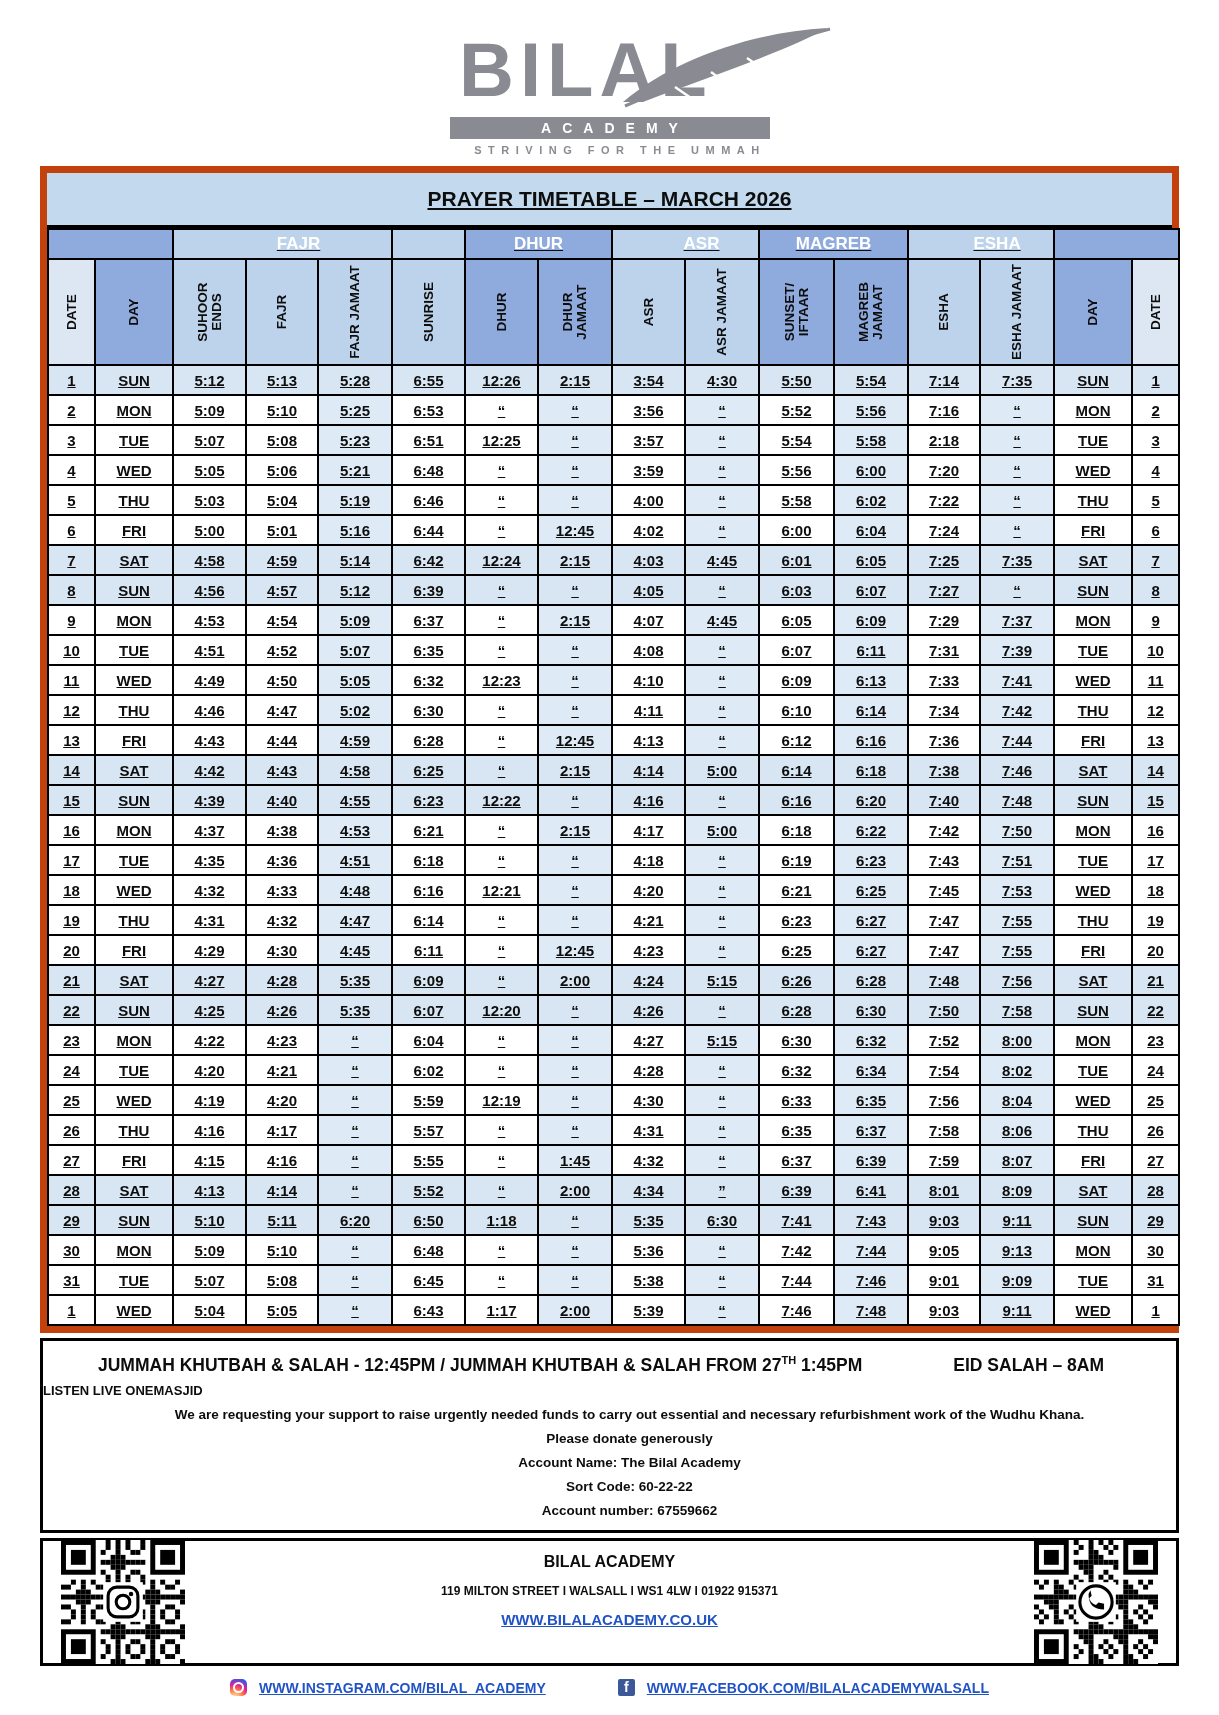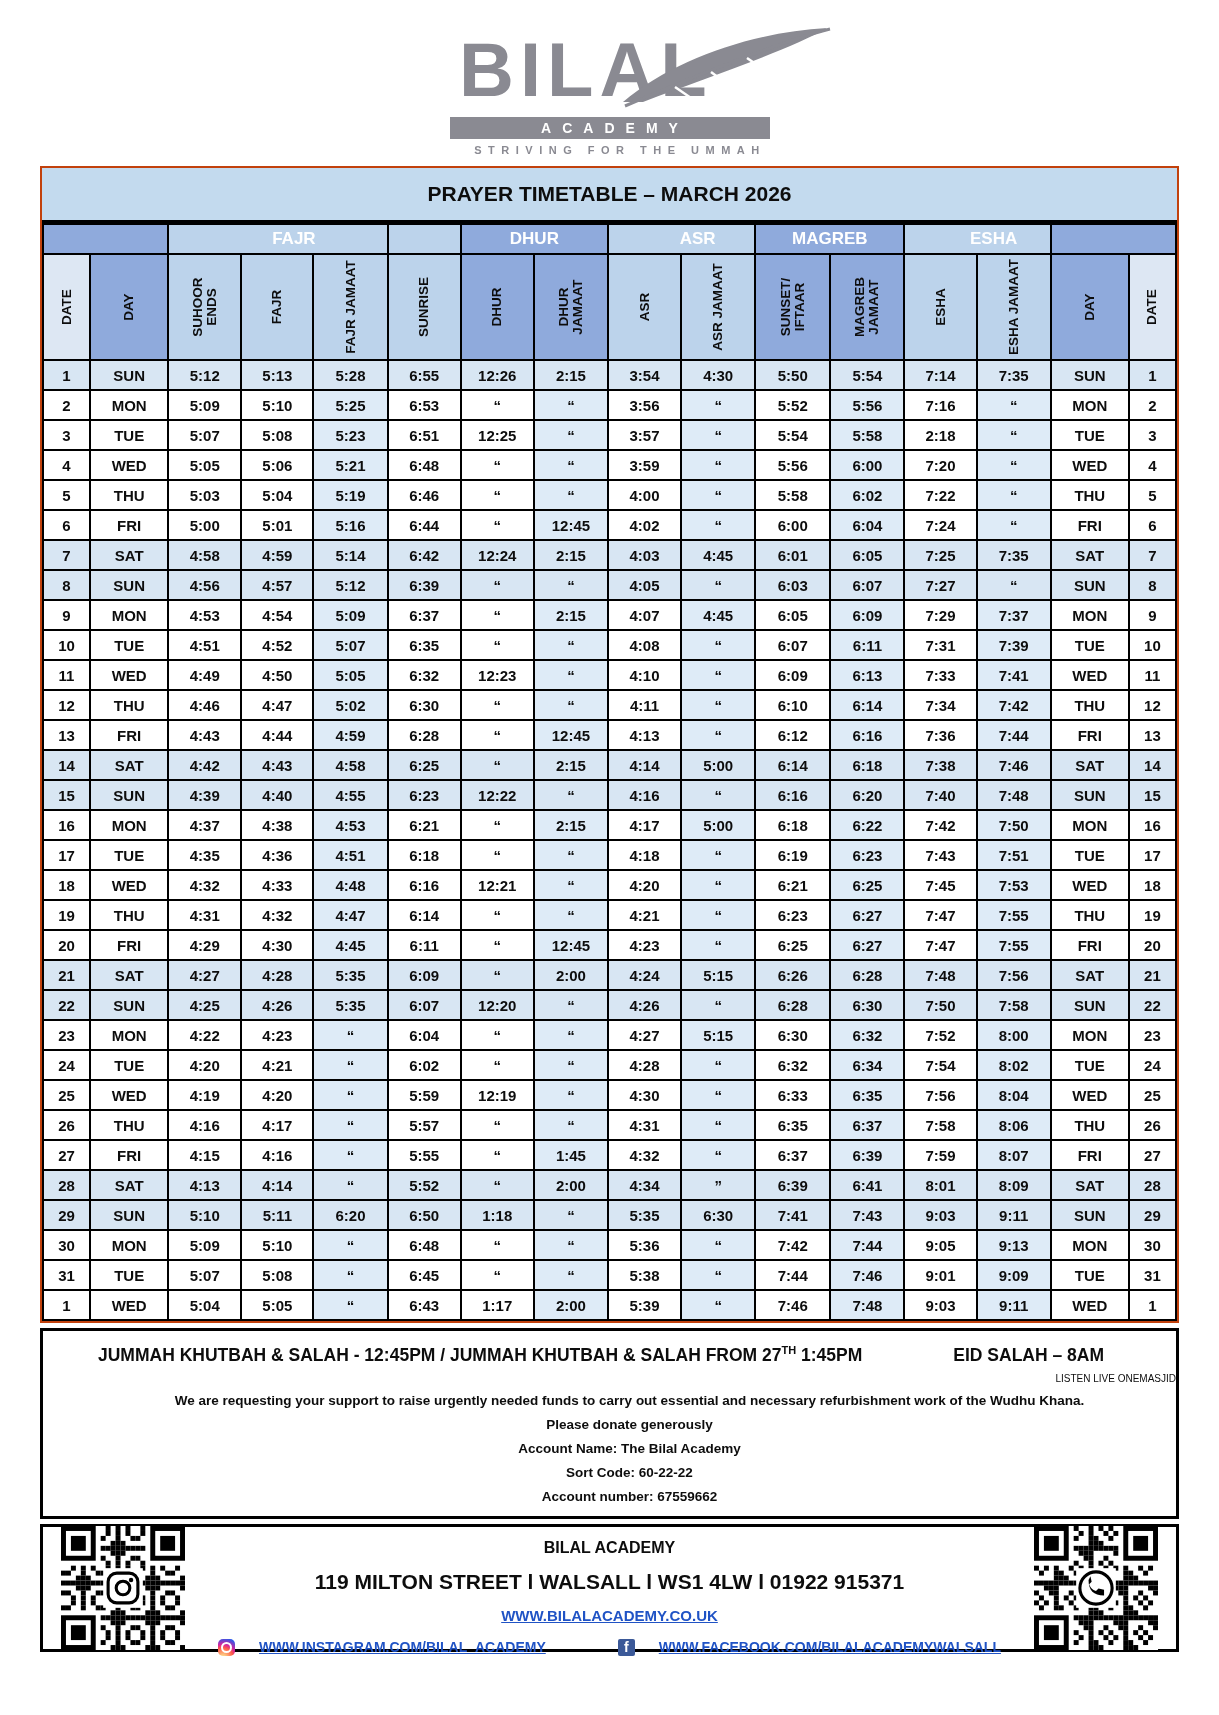--- a/index.html
+++ b/index.html
@@ -9,51 +9,51 @@
   }
   *{box-sizing:border-box;}
   body{width:1219px;height:1715px;margin:0;background:#fff;color:var(--ink);
        font-family:"Liberation Sans",sans-serif;}
   .logo{text-align:center;padding-top:24px;}
   .academy-bar{width:320px;margin:1px auto 0;background:var(--grey);color:#fff;
        font-weight:bold;font-size:14px;letter-spacing:11px;padding:3px 0 3px 11px;}
   .tagline{margin-top:5px;color:var(--grey);font-weight:bold;font-size:11px;
        letter-spacing:6.5px;padding-left:21px;}
   .sheet{width:1139px;margin:10px auto 0;}
-  .tablebox{border:2px solid #c2410c;}
+  .tablebox{border:7px solid #c2410c;text-decoration:underline;}
   .titlebar{background:var(--titlebar);border-bottom:3px solid #000;height:55px;
        display:flex;align-items:center;justify-content:center;
        font-size:21px;font-weight:bold;}
   table{width:100%;border-collapse:collapse;table-layout:fixed;}
   th,td{border:2px solid #000;padding:0;text-align:center;font-weight:bold;overflow:hidden;}
   thead .grow th{height:30px;color:#fff;font-size:17px;}
   .medium{background:var(--medium);} .light{background:var(--light);padding-left:32px;} .xlight{background:var(--xlight);}
   thead .cols th{height:106px;font-size:13.5px;position:relative;}
   .rot{position:absolute;left:50%;top:50%;transform:translate(-50%,-50%) rotate(-90deg);
        width:96px;text-align:center;line-height:1.05;}
   tbody td{height:30px;font-size:15px;background:#fff;}
   td.tint{background:var(--tint);}
   tr.wk td{background:var(--weekend);}
   .box{border:3px solid #000;margin-top:5px;}
   .box1{padding:13px 0 12px;}
   .jummahrow{display:flex;justify-content:space-between;align-items:baseline;
        padding:0 72px 0 55px;font-size:17.5px;font-weight:bold;}
   .sup{font-size:11px;vertical-align:super;}
-  .n-xs{text-align:right;font-size:10px;font-weight:normal;margin-top:7px;}
+  .n-xs{text-align:left;font-size:13px;font-weight:bold;margin-top:7px;}
   .n-sm{text-align:center;font-size:13.5px;font-weight:bold;margin-top:9px;padding-left:40px;}
   .box2{position:relative;height:128px;}
   .qr{position:absolute;top:50%;transform:translateY(-50%);width:124px;height:124px;}
   .qr.left{left:18px;} .qr.right{right:18px;}
   .contact{text-align:center;padding-top:12px;}
   .c-name{font-size:16px;font-weight:bold;}
-  .c-addr{font-size:21px;font-weight:bold;margin-top:13px;}
+  .c-addr{font-size:12px;font-weight:bold;margin-top:13px;}
   .c-site{margin-top:13px;}
   .lnk{color:var(--link);text-decoration:underline;font-weight:bold;font-size:15px;cursor:pointer;}
   .social{display:flex;justify-content:center;gap:72px;margin-top:14px;align-items:center;}
-  .soc-item{display:flex;align-items:center;gap:24px;}
+  .soc-item{display:flex;align-items:flex-end;gap:12px;margin-top:36px;}
   .soc-item .lnk{font-size:14px;}
   .ig-ico{width:17px;height:17px;border-radius:5px;flex:0 0 auto;
        background:radial-gradient(circle at 30% 110%,#fdf497 0%,#fd5949 45%,#d6249f 60%,#285AEB 90%);
        position:relative;}
   .ig-ico::after{content:"";position:absolute;inset:3px;border:2px solid #fff;border-radius:50%;}
   .fb-ico{width:17px;height:17px;background:#3b5998;color:#fff;font-weight:bold;font-size:14px;
        line-height:17px;text-align:center;flex:0 0 auto;border-radius:2px;}
 </style>
 </head>
 <body>

